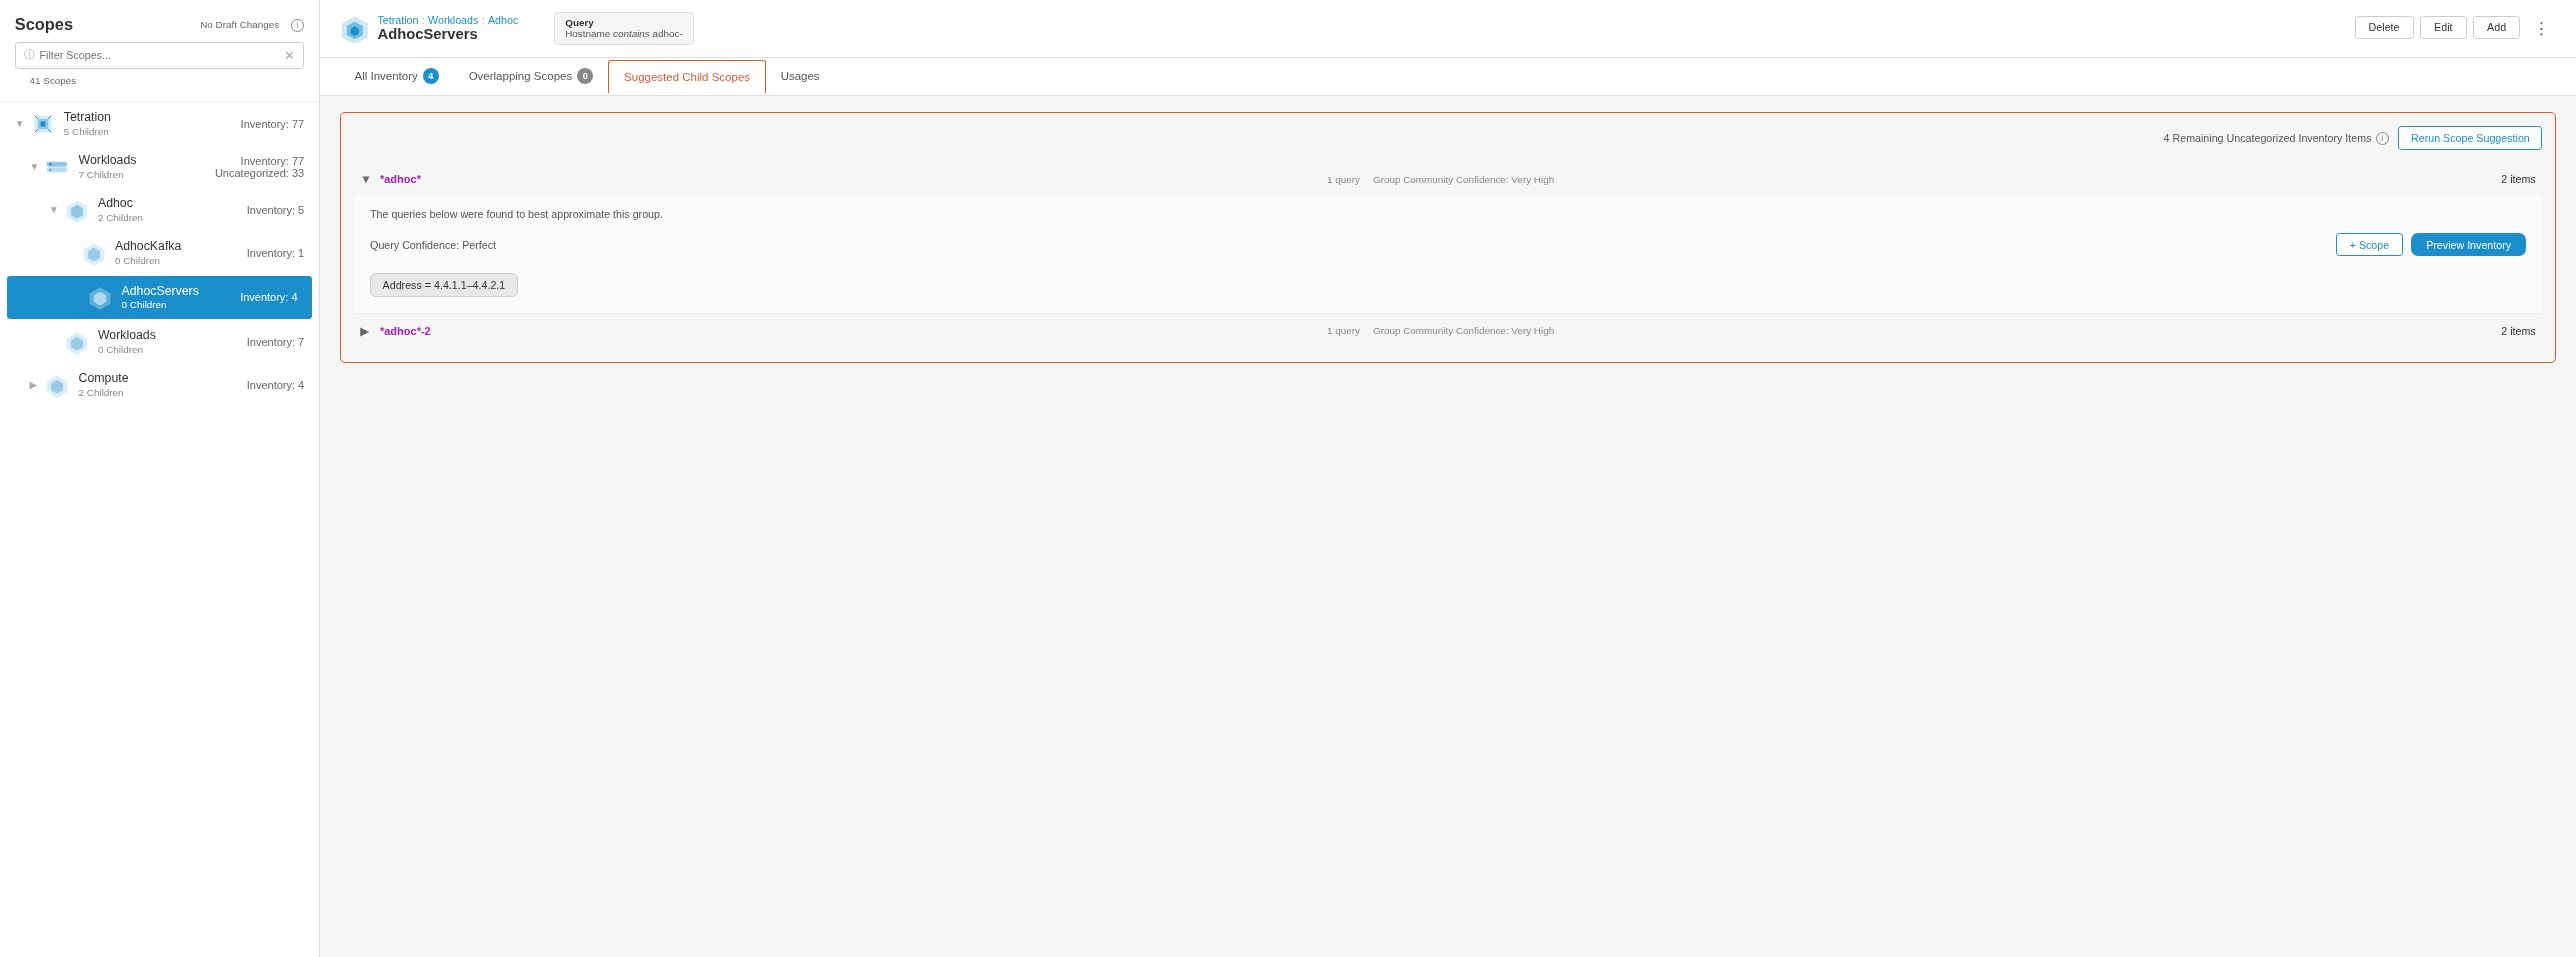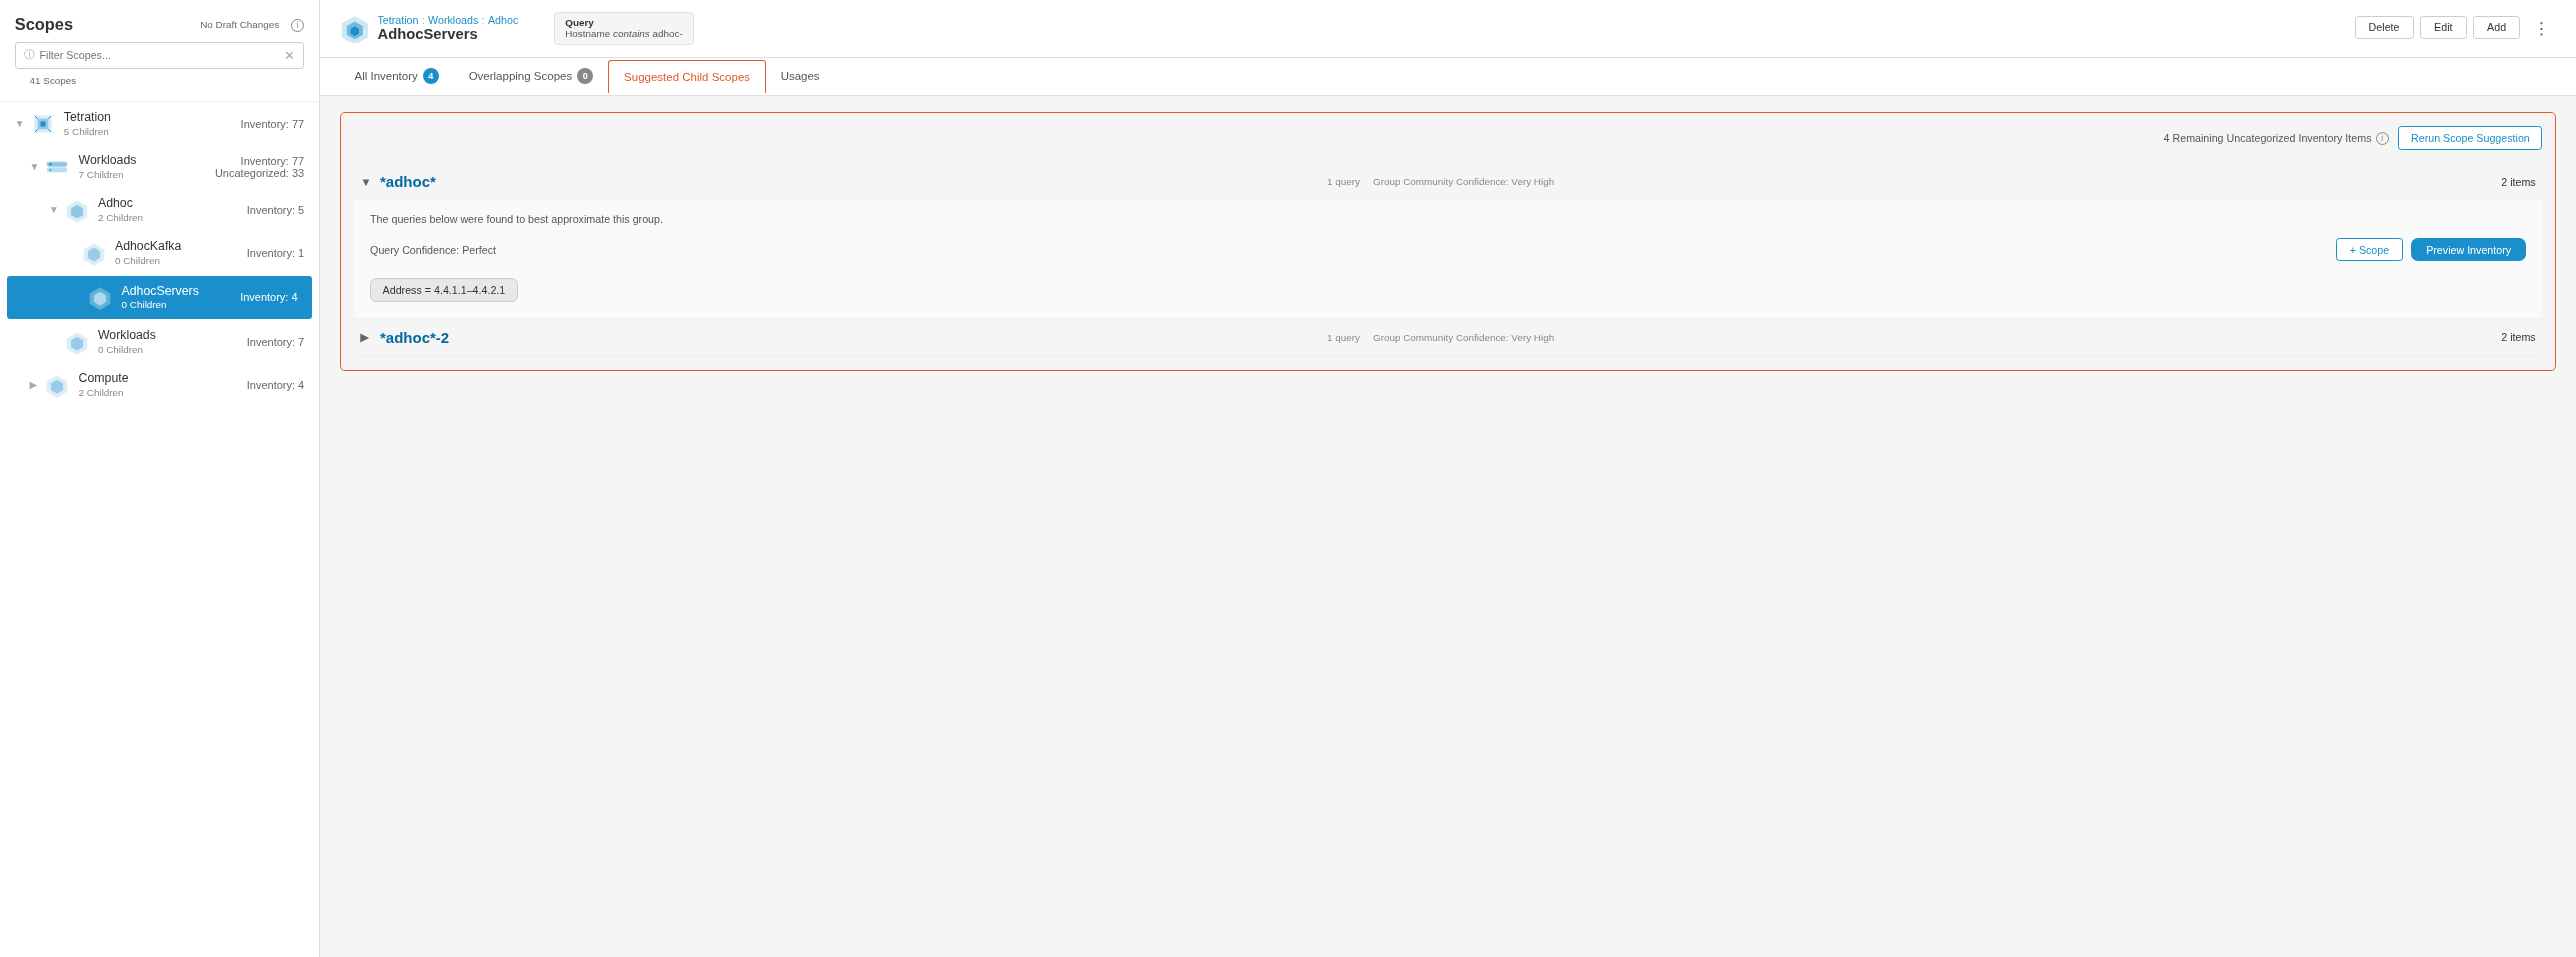--- a/index.html
+++ b/index.html
@@ -62,21 +62,21 @@
     .content { flex: 1; padding: 16.4px 19.7px; overflow-y: auto; }
     .suggestion-container { border: 1.6px solid #e05a2b; border-radius: 4.9px; padding: 13px; min-height: 246px; }
     .suggestion-header { display: flex; align-items: center; justify-content: flex-end; gap: 9.9px; margin-bottom: 13px; }
     .suggestion-header-text { color: #555; font-size: 10.7px; display: flex; align-items: center; gap: 4.1px; }
     .rerun-btn { border: 0.8px solid #1b8fcb; color: #1b8fcb; background: #fff; border-radius: 3.3px; padding: 4.9px 11.5px; font-size: 10.7px; cursor: pointer; }
 
     
     .suggestion-item { border-bottom: 0.8px solid #eee; }
     .suggestion-item-header { display: flex; align-items: center; padding: 9.9px 6.6px; cursor: pointer; }
     .expand-icon { font-size: 11.5px; color: #666; width: 19.7px; cursor: pointer; }
-    .suggestion-name { font-size: 15px; font-weight: 600; color: #0369a1; flex: 1; }
+    .suggestion-name { font-size: 11px; font-weight: 600; color: #a21caf; flex: 1; }
     .suggestion-meta { font-size: 9.9px; color: #888; display: flex; align-items: center; gap: 13px; }
     .suggestion-items-count { font-size: 10.7px; color: #333; font-weight: 500; white-space: nowrap; }
 
     
     .suggestion-expanded { background: #fafafa; padding: 13px 16.4px 16.4px; }
     .query-desc { font-size: 10.7px; color: #555; margin-bottom: 13px; }
     .confidence-row { display: flex; align-items: center; justify-content: space-between; margin-bottom: 9.9px; }
     .confidence-text { font-size: 10.7px; color: #555; }
     .action-buttons { display: flex; gap: 8.2px; }
     .add-scope-btn { border: 0.8px solid #1b8fcb; color: #1b8fcb; background: #fff; border-radius: 3.3px; padding: 4px 13px; font-size: 10.7px; cursor: pointer; display: flex; align-items: center; gap: 3.3px; }

